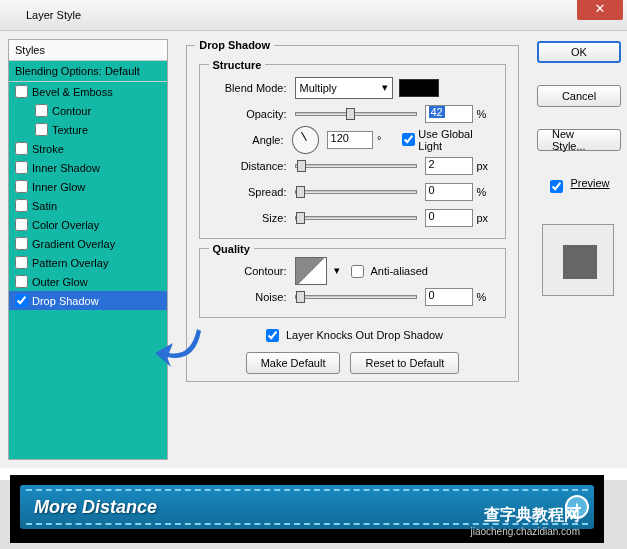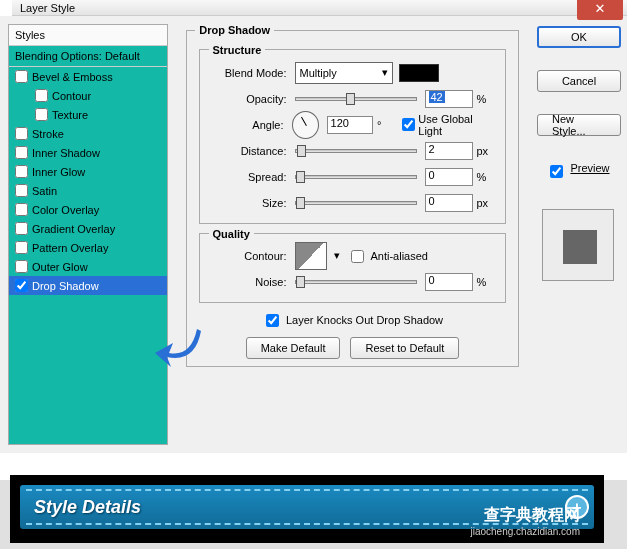--- a/index.html
+++ b/index.html
@@ -1,18 +1,18 @@
 <!DOCTYPE html>
 <html><head>
 <meta charset="utf-8">
 <style>
 * { box-sizing: border-box; font-family: "Segoe UI", Tahoma, sans-serif; font-size: 11px; }
 body { margin: 0; background: #e0e0e0; width: 627px; height: 549px; overflow: hidden; }
 .window { width: 627px; height: 480px; background: #fff; }
-.titlebar { height: 16px; background: linear-gradient(#f8f8f8,#e4e4e4); border-bottom: 1px solid #ccc; display: flex; align-items: center; padding: 0 8px; position: relative; margin-left: 12px; }
+.titlebar { height: 31px; background: linear-gradient(#f8f8f8,#e4e4e4); border-bottom: 1px solid #ccc; display: flex; align-items: center; padding: 0 26px; position: relative; }
 .titlebar .close { width: 46px; height: 20px; background: #c94b3e; color: #fff; text-align:center; line-height:18px; position:absolute; right:4px; top:0; border-radius: 0 0 2px 2px; font-size:13px;}
 .body { display: flex; height: 437px; background: #f0f0f0; }
 .styles-col { width: 160px; margin: 8px; border: 1px solid #aaa; background: #14b8a6; }
 .styles-head { border-bottom: 1px solid #ccc; padding: 4px 6px; background: #fafafa; }
 .styles-sub { border-bottom: 1px solid #ccc; padding: 4px 6px; }
 .style-item { padding: 3px 6px; display:flex; align-items:center; gap:4px; }
 .style-item.sel { background: #2a6fd6; color:#fff; }
 .style-item.sub { padding-left: 26px; }
 .style-item input[type=checkbox]{margin:0;}
 .main { flex: 1; padding: 8px 10px; }
@@ -213,20 +213,20 @@
 </div>
 
 <div class="arrow">
   <svg viewBox="0 0 52 52">
       <path d="M48 8 Q42 40 14 34 L18 44 L2 30 L20 20 L16 30 Q38 34 44 6 Z" fill="#2a6fd6"></path>
     </svg>
 </div>
 
 <div class="footer">
   <div class="banner">
-    <span class="banner-txt">Style Details</span>
+    <span class="banner-txt">More Distance</span>
     <div class="plus">+</div>
   </div>
   <div class="wm">
     <div class="wm1">查字典教程网</div>
     <div class="wm2">jiaocheng.chazidian.com</div>
   </div>
 </div>
 
 </body></html>

